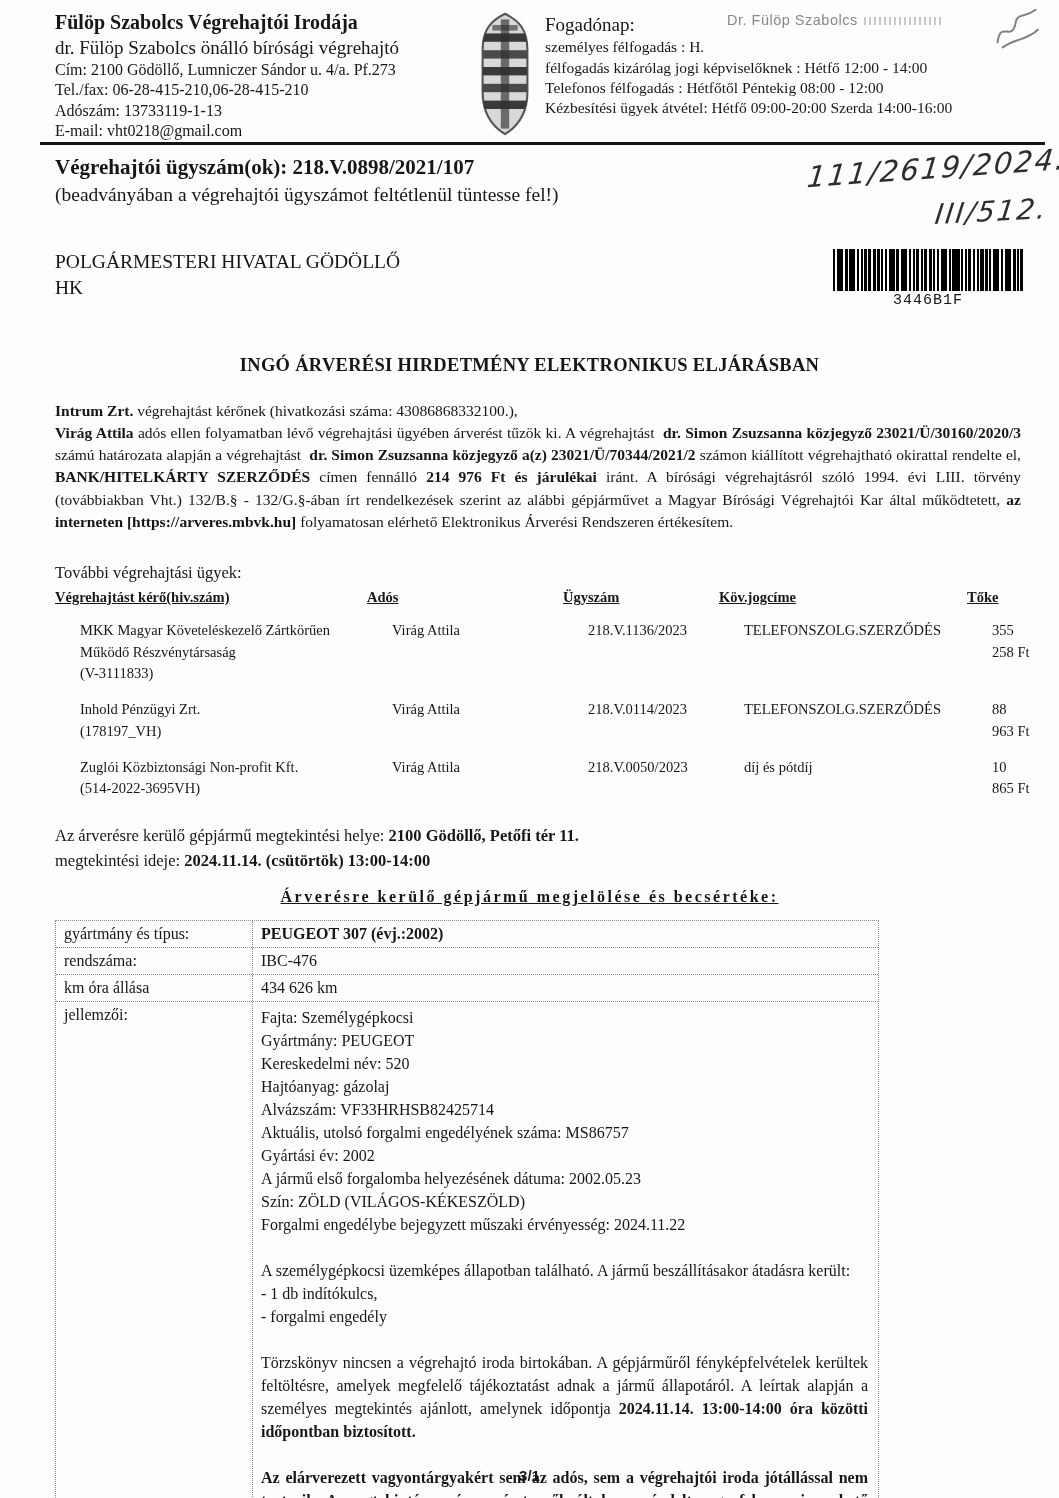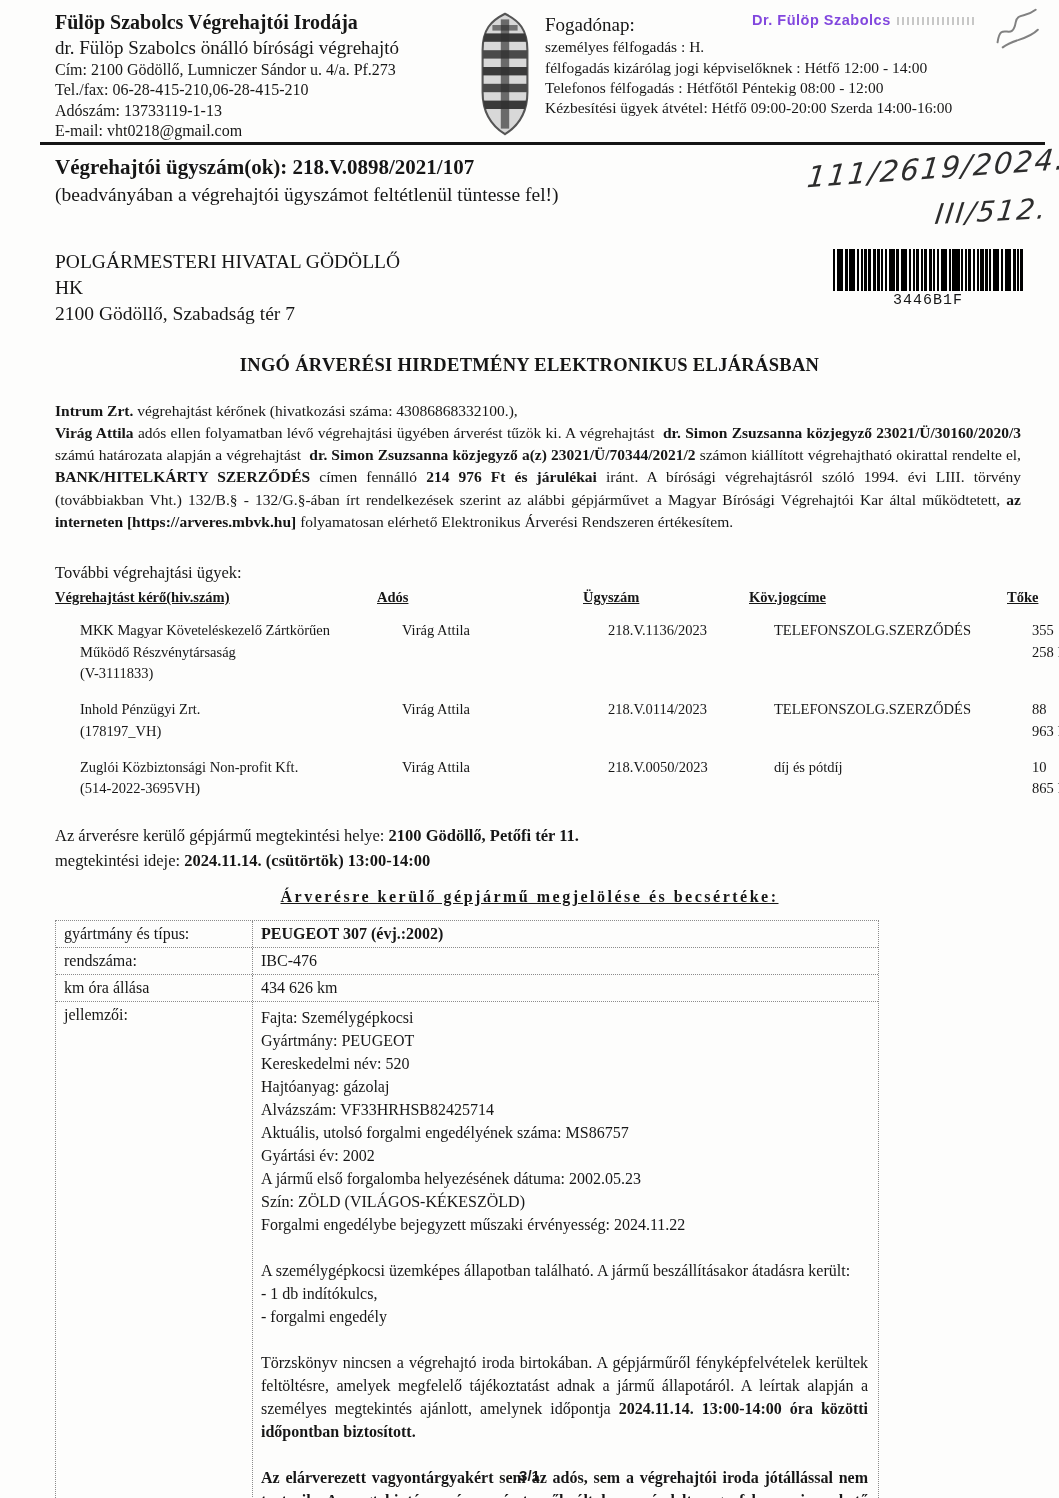--- a/index.html
+++ b/index.html
@@ -15,22 +15,22 @@
   
   .header{position:relative;height:142px;padding-left:6px;}
   .office{position:absolute;left:55px;top:10px;width:400px;line-height:1.28;}
   .office .o-name{font-weight:bold;font-size:20px;}
   .office .o-sub{font-size:19px;}
   .office .o-small{font-size:16px;}
   .coat{position:absolute;left:477px;top:11px;}
   .reception{position:absolute;left:545px;top:12px;width:480px;line-height:1.32;}
   .reception .r-title{font-size:19px;}
   .reception .r-line{font-size:15.5px;}
-  .stamp{position:absolute;left:727px;top:12px;color:#6d28d9;font-family:"Liberation Sans",sans-serif;
-         font-weight:bold;font-size:14.5px;letter-spacing:.5px;opacity:.85;white-space:nowrap;margin-left:25px;}
+  .stamp{position:absolute;left:727px;top:12px;color:#737373;font-family:"Liberation Sans",sans-serif;
+         font-weight:normal;font-size:14.5px;letter-spacing:.5px;opacity:.85;white-space:nowrap;}
   .stamp-tail{display:inline-block;width:78px;height:8px;margin-left:6px;opacity:.55;
          background:repeating-linear-gradient(90deg,#8a8a8a 0 2px,transparent 2px 5px);}
   .sig{position:absolute;right:16px;top:8px;transform:rotate(-12deg);opacity:.8;}
   .rule{height:3px;background:#151515;margin:0 14px 0 40px;}
   
   .case-row{position:relative;margin:10px 38px 0 55px;height:92px;}
   .case-number{font-weight:bold;font-size:21px;}
   .case-note{font-size:19.5px;margin-top:4px;}
   .hand1{position:absolute;left:752px;top:-4px;font-size:29px;font-style:italic;color:#2d2d2d;
          font-family:"DejaVu Sans",sans-serif;transform:rotate(-4deg) skewX(-10deg);letter-spacing:2px;}
@@ -47,21 +47,21 @@
       repeating-linear-gradient(90deg,#000 0 1px,transparent 1px 7px);}
   .barcode-label{font-family:"Liberation Mono","DejaVu Sans Mono",monospace;font-size:15px;margin-top:1px;letter-spacing:1px;}
   
   .doc-title{text-align:center;font-weight:bold;font-size:18.5px;margin:10px 20px 0 20px;letter-spacing:.3px;}
   
   .intro{margin:24px 38px 0 55px;width:966px;font-size:15.5px;line-height:1.43;
          text-align:justify;white-space:pre-wrap;}
   
   .further{margin:30px 38px 0 55px;width:966px;}
   .fc-heading{font-size:16.5px;margin-bottom:6px;}
-  .fc-grid{display:grid;grid-template-columns:308px 192px 152px 244px 70px;column-gap:14px;font-size:14.5px;}
+  .fc-grid{display:grid;grid-template-columns:308px 192px 152px 244px 70px;column-gap:4px;font-size:14.5px;}
   .fc-grid .h{font-weight:bold;text-decoration:underline;padding-bottom:10px;}
   .fc-grid .c{padding:4px 6px 10px 0;line-height:1.5;white-space:pre-line;margin-left:25px;}
   .fc-grid .num{}
   
   .viewing{margin:14px 38px 0 55px;font-size:16.5px;line-height:1.5;}
   .viewing b{font-size:16.5px;}
   
   .section-heading{text-align:center;font-weight:bold;font-size:16px;letter-spacing:2.5px;
       text-decoration:underline;margin-top:14px;}
   
@@ -134,21 +134,20 @@
   <div class="case-row">
     <div class="case-number">Végrehajtói ügyszám(ok): 218.V.0898/2021/107</div>
     <div class="case-note">(beadványában a végrehajtói ügyszámot feltétlenül tüntesse fel!)</div>
     <div class="hand1">111/2619/2024.</div>
     <div class="hand2">III/512.</div>
   </div>
 
   <div class="addr-row">
     <div class="addr-line">POLGÁRMESTERI HIVATAL GÖDÖLLŐ</div>
     <div class="addr-line">HK</div>
-    <div class="addr-line">2100 Gödöllő, Szabadság tér 7</div>
     <div class="barcode">
       <div class="barcode-bars"></div>
       <div class="barcode-label">3446B1F</div>
     </div>
   </div>
 
   <div class="doc-title">INGÓ ÁRVERÉSI HIRDETMÉNY ELEKTRONIKUS ELJÁRÁSBAN</div>
 
   <div class="intro"><span style="font-weight: bold;">Intrum Zrt.</span><span> végrehajtást kérőnek (hivatkozási száma: 43086868332100.),
 </span><span style="font-weight: bold;">Virág Attila</span><span> adós ellen folyamatban lévő végrehajtási ügyében árverést tűzök ki. A végrehajtást  </span><span style="font-weight: bold;">dr. Simon Zsuzsanna közjegyző 23021/Ü/30160/2020/3</span><span> számú határozata alapján a végrehajtást  </span><span style="font-weight: bold;">dr. Simon Zsuzsanna közjegyző a(z) 23021/Ü/70344/2021/2</span><span> számon kiállított végrehajtható okirattal rendelte el, </span><span style="font-weight: bold;">BANK/HITELKÁRTY SZERZŐDÉS</span><span> címen fennálló </span><span style="font-weight: bold;">214 976 Ft és járulékai</span><span> iránt. A bírósági végrehajtásról szóló 1994. évi LIII. törvény (továbbiakban Vht.) 132/B.§ - 132/G.§-ában írt rendelkezések szerint az alábbi gépjárművet a Magyar Bírósági Végrehajtói Kar által működtetett, </span><span style="font-weight: bold;">az interneten [https://arveres.mbvk.hu]</span><span> folyamatosan elérhető Elektronikus Árverési Rendszeren értékesítem.</span></div>

